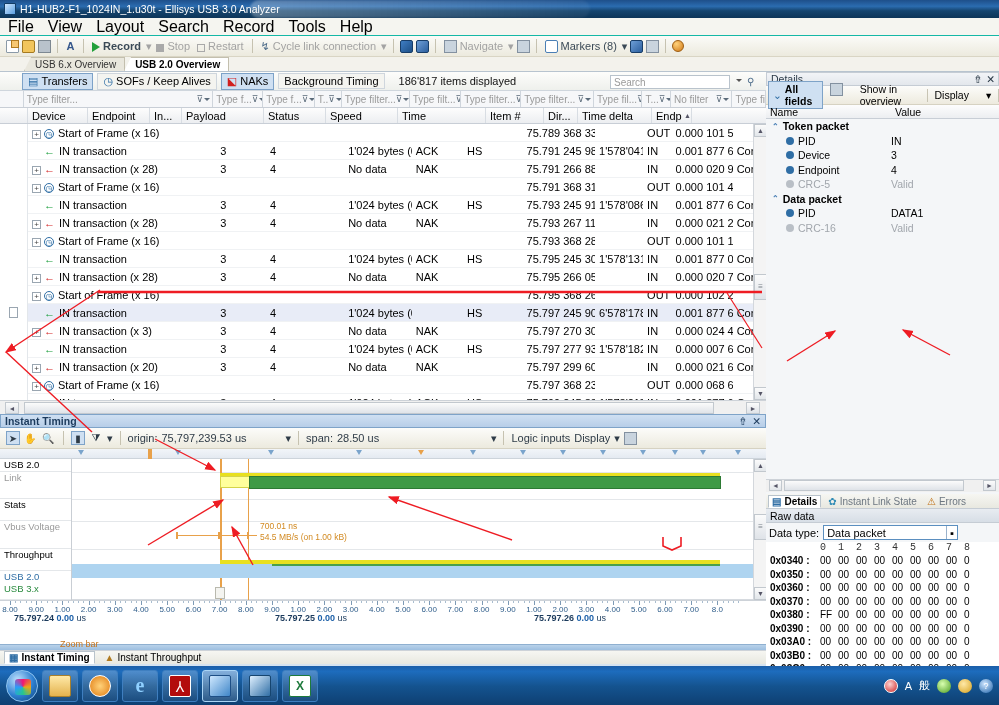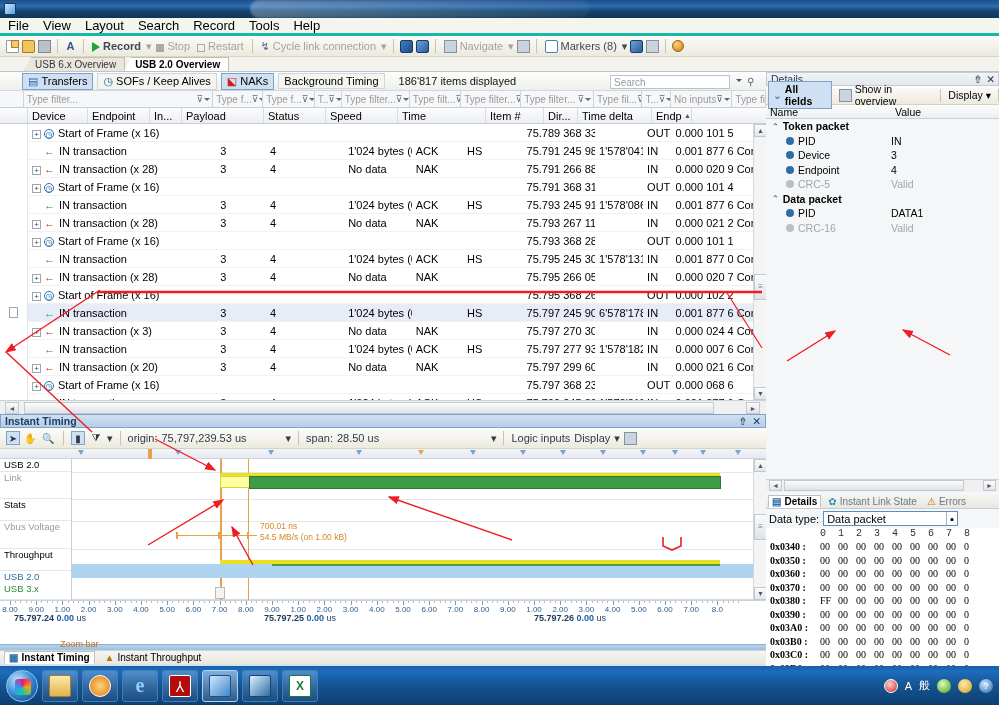--- a/index.html
+++ b/index.html
@@ -29,22 +29,22 @@
     width:12px; height:12px; margin-right:4px; flex:none;
     background:linear-gradient(135deg,#cfe6ff,#5a9fe0);
     border:1px solid #123c66; border-radius:1px;
     position:relative; z-index:2;
   }
   .tb-title { position:relative; z-index:2; white-space:nowrap; }
 
   
   .menubar {
     height:18px; background:#f5f5f0; display:flex; align-items:center;
-    padding-left:8px; gap:14px; font-size:13px;
-    border-bottom:3px solid #14b8a6;
+    padding-left:8px; gap:14px; font-size:16px;
+    border-bottom:1px solid #14b8a6;
   }
   .menubar span { cursor:default; }
 
   
   .toolbar {
     height:21px; background:linear-gradient(to bottom,#fbfbf8,#eceade);
     display:flex; align-items:center; gap:3px; padding-left:6px;
     border-bottom:1px solid #d9d5c4; font-size:11px; color:#3b4a57;
   }
   .tbtn { display:flex; align-items:center; gap:3px; padding:0 2px; white-space:nowrap;}
@@ -188,21 +188,21 @@
     border:1px solid #c5ccd4; font-size:10.5px; padding-left:4px;
     display:flex; align-items:center; color:#2b3a48;
   }
   .pane-title .ctl{margin-left:auto;padding-right:3px;display:flex;gap:4px;}
   .det-tools{
     height:19px; background:linear-gradient(to bottom,#fcfcfa,#edeade);
     border-bottom:1px solid #d6d2c2; display:flex; align-items:center;
     gap:4px; padding-left:2px; font-size:10.5px;
   }
   .det-tools .chip{background:#cfe0f2;border:1px solid #7ea3c8;padding:1px 4px;display:flex;align-items:center;gap:3px;}
-  .det-tools .plainb{display:flex;align-items:center;gap:3px;padding:1px 3px;}
+  .det-tools .plainb{display:flex;align-items:flex-start;gap:17px;padding:1px 3px;}
   .dsep{width:1px;height:13px;background:#c8c4b4;}
   .dhead{height:14px;display:flex;background:linear-gradient(to bottom,#fdfdfd,#eceef1);border-bottom:1px solid #c8ced6;font-size:10.5px;}
   .dhead div{padding-left:4px;display:flex;align-items:center;}
   .drow{height:14.5px;display:flex;align-items:center;font-size:10.5px;}
   .drow.grp{font-weight:bold;}
   .dname{width:125px;padding-left:6px;display:flex;align-items:center;gap:4px;overflow:hidden;white-space:nowrap;}
   .dval{flex:1;overflow:hidden;white-space:nowrap;}
   .grp-ic{color:#4a7fb5;font-size:8px;}
   .fld-ic{width:8px;height:8px;border-radius:50%;background:#2f6ea5;display:inline-block;}
   .fld-ic.gray{background:#b9bfc6;}
@@ -216,21 +216,21 @@
   .rtabs{height:15px;display:flex;align-items:center;gap:4px;padding-left:2px;background:linear-gradient(to bottom,#f6f6f2,#e8e8e0);font-size:10px;border-bottom:1px solid #c5ccd4;}
   .rtab{display:flex;align-items:center;gap:3px;padding:0 3px;}
   .rtab.on{background:#fff;border:1px solid #b9c3cc;border-bottom-color:#fff;font-weight:bold;}
   .rtab.dimtxt{color:#6d7781;}
 
   .rawbar{height:14px;background:linear-gradient(to bottom,#e8ecf1,#d7dee6);border-bottom:1px solid #c5ccd4;font-size:10.5px;padding-left:4px;display:flex;align-items:center;}
   .dtrow{height:19px;display:flex;align-items:center;gap:4px;padding-left:3px;font-size:11px;background:#f4f6f8;}
   .dtsel{width:135px;height:15px;border:1px solid #5b8fc0;background:#fff;display:flex;align-items:center;padding-left:3px;font-size:11px;}
   .dtsel .cv{margin-left:auto;width:11px;height:13px;border-left:1px solid #9ab2cc;display:flex;align-items:center;justify-content:center;}
   .hexhdr{height:13px;display:flex;font-family:"Liberation Mono",monospace;font-size:10px;color:#333;padding-left:4px;background:#fff;}
-  .hexrow{height:13.5px;display:flex;font-family:Liberation Serif, serif;font-size:10px;padding-left:4px;background:#fff;}
+  .hexrow{height:13.5px;display:flex;font-family:Liberation Sans, sans-serif;font-size:10px;padding-left:4px;background:#fff;}
   .hexaddr{width:50px;font-weight:bold;color:#000;}
   .hexbyte{width:18px;text-align:left;}
 
   
   .taskbar{
     position:absolute;left:0;bottom:0;width:999px;height:39px;
     background:linear-gradient(to bottom,#1b5ea8 0%,#1d6cbd 14%,#14538f 52%,#0e3f72 100%);
     display:flex;align-items:center;
   }
   .startorb{
@@ -255,20 +255,21 @@
   svg.ann-svg{ position:absolute; left:0; top:0; width:999px; height:705px; pointer-events:none; z-index:45;}
 </style>
 </head>
 <body>
 
 <div class="app">
 
   <div class="titlebar">
     <div class="glow"></div>
     <span class="tb-ico"></span>
+    <span class="tb-title">H1-HUB2-F1_1024IN_1.u30t - Ellisys USB 3.0 Analyzer</span>
   </div>
 
   <div class="menubar">
     <span>File</span>
     <span>View</span>
     <span>Layout</span>
     <span>Search</span>
     <span>Record</span>
     <span>Tools</span>
     <span>Help</span>
@@ -416,21 +417,21 @@
             </span>
           </div>
           <div class="fcell" style="width: 34px;">
             <span>T...</span>
             <span class="fbtns">
               <span class="fy">⊽</span>
               <span class="fdot"></span>
             </span>
           </div>
           <div class="fcell" style="width: 74px;">
-            <span>No inputs</span>
+            <span>No filter</span>
             <span class="fbtns">
               <span class="fy">⊽</span>
               <span class="fdot"></span>
             </span>
           </div>
           <div class="fcell" style="width: 40px;">
             <span>Type filter</span>
           </div>
         </div>
 
@@ -978,21 +979,21 @@
           <div class="tick small" style="left: 706.92px;"></div>
           <div class="tick small" style="left: 712.16px;"></div>
           <div class="tlab" style="left: 691.2px;">7.00</div>
           <div class="tick" style="left: 717.4px;"></div>
           <div class="tick small" style="left: 722.64px;"></div>
           <div class="tick small" style="left: 727.88px;"></div>
           <div class="tick small" style="left: 733.12px;"></div>
           <div class="tick small" style="left: 738.36px;"></div>
           <div class="tlab" style="left: 717.4px;">8.0</div>
           <div class="tmaj" style="left: 50px;"><span>75.797.24</span> <span style="color:#1b5fa8">0.00</span> <span style="font-weight:normal">us</span></div>
-          <div class="tmaj" style="left: 300px;"><span>75.797.25</span> <span style="color:#1b5fa8">0.00</span> <span style="font-weight:normal">us</span></div>
+          <div class="tmaj" style="left: 311px;"><span>75.797.25</span> <span style="color:#1b5fa8">0.00</span> <span style="font-weight:normal">us</span></div>
           <div class="tmaj" style="left: 570px;"><span>75.797.26</span> <span style="color:#1b5fa8">0.00</span> <span style="font-weight:normal">us</span></div>
         </div>
       <div class="blue-strip"></div>
 
       <div class="bottabs" style="position: relative;">
         <div class="bt on">
           <span style="color:#2f6ea5">▦</span>
           <span>Instant Timing</span>
         </div>
         <div class="bt">
@@ -1111,20 +1112,21 @@
           <div class="rtab dimtxt">
             <span style="color:#2f8bb5">✿</span>
             <span>Instant Link State</span>
           </div>
           <div class="rtab dimtxt">
             <span style="color:#c2761e">⚠</span>
             <span>Errors</span>
           </div>
         </div>
 
+        <div class="rawbar">Raw data</div>
 
         <div class="dtrow">
           <span>Data type:</span>
           <span class="dtsel">
             <span>Data packet</span>
             <span class="cv">▪</span>
           </span>
         </div>
 
         <div class="hexhdr" id="hexhdr">

